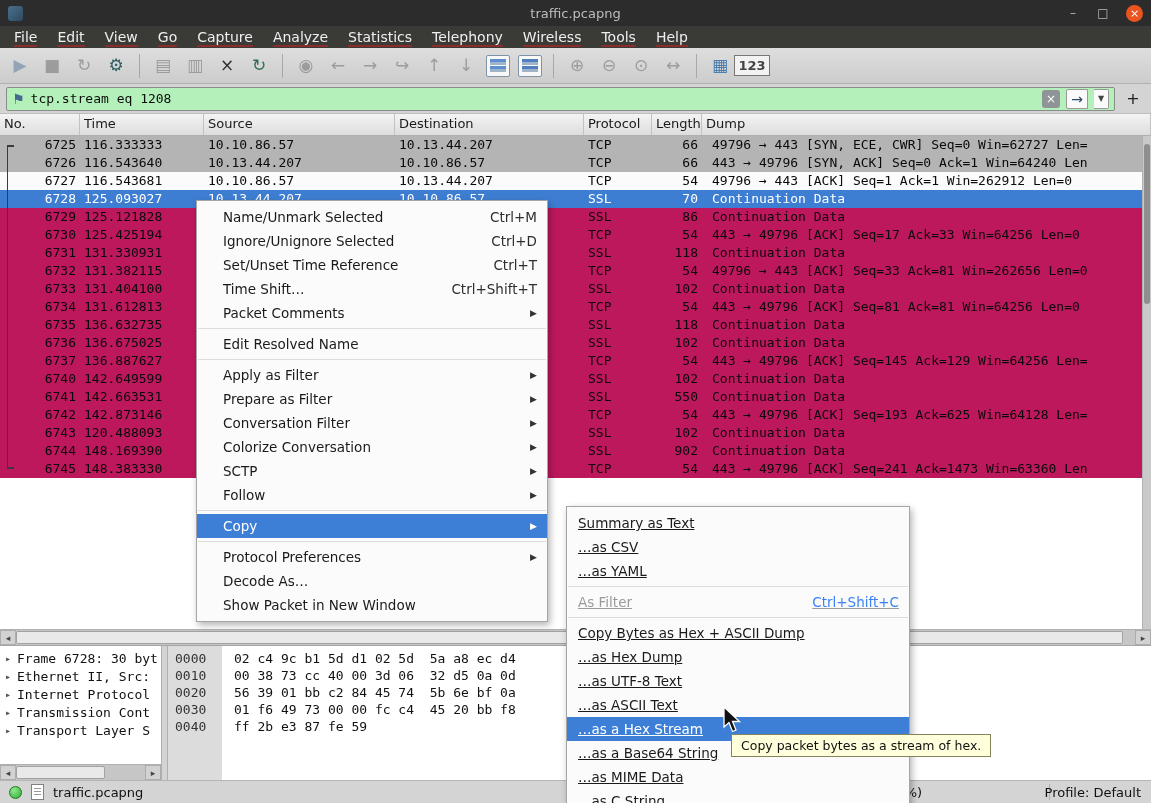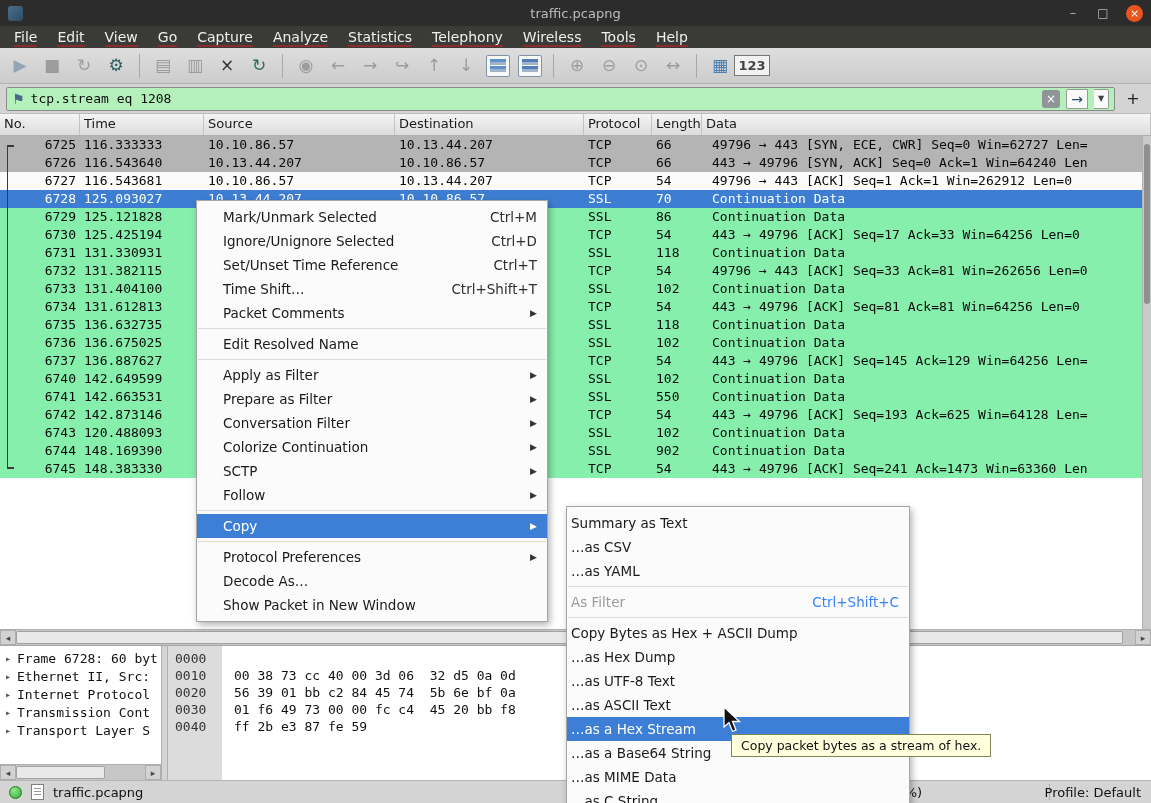--- a/index.html
+++ b/index.html
@@ -46,25 +46,25 @@
   .c-time { width:124px; }
   .c-src { width:191px; }
   .c-dst { width:189px; }
   .c-proto { width:68px; }
   .c-len { width:50px; }
   .c-info { flex:1; }
   .pkt-rows { position:relative; background:#ffffff; height:493px; overflow:hidden; font-family:"DejaVu Sans Mono","Liberation Mono",monospace; font-size:13px; color:#0a0a0a; }
   .prow { display:flex; height:18px; line-height:18px; white-space:pre; }
   .prow .c { padding:0 4px; overflow:hidden; }
   .prow .c-no { text-align:right; }
-  .prow .c-len { }
+  .prow .c-len { text-align:right; }
   .prow .c-info { padding-left:10px; }
   .row-gray { background:#b4b4b4; }
   .row-white { background:#fbfbfb; }
-  .row-lav { background:#86efac; }
+  .row-lav { background:#be185d; }
   .row-sel { background:#3e7ed2; color:#ffffff; }
   .bracket { position:absolute; left:7px; top:9px; width:6px; height:324px; border-left:1px solid #3a3a3a; }
   .bracket::before, .bracket::after { content:""; position:absolute; left:0; width:6px; height:2px; background:#3a3a3a; }
   .bracket::before { top:0; } .bracket::after { bottom:0; }
 
   
   .hscroll { height:16px; display:flex; align-items:stretch; background:#c6c6c6; border-top:1px solid #b0b0b0; }
   .sb-btn { width:16px; display:flex; align-items:center; justify-content:center; font-size:9px; color:#444; background:#d2d2d2; border:1px solid #adadad; }
   .sb-track { flex:1; position:relative; background:#c6c6c6; }
   .sb-thumb { position:absolute; left:0; right:12px; top:1px; bottom:1px; background:#e9e9e9; border:1px solid #a2a2a2; border-radius:2px; }
@@ -93,21 +93,21 @@
      background:repeating-linear-gradient(#9a9a9a 0 1px, transparent 1px 3px); }
   .status-right { position:absolute; left:879px; }
   .status-sep { position:absolute; left:1049px; top:3px; bottom:3px; width:1px; background:#adadad; }
   .profile { position:absolute; right:10px; }
 
   
   .cmenu { position:absolute; background:#fbfbfb; border:1px solid #a5a5a5; box-shadow:2px 3px 7px rgba(0,0,0,.3); padding:4px 0; font-size:13.5px; z-index:40; }
   #context-menu { left:196px; top:200px; width:352px; }
   #copy-submenu { left:566px; top:506px; width:344px; z-index:45; }
   .mi { height:24px; display:flex; align-items:center; padding:0 10px 0 26px; color:#1a1a1a; }
-  #copy-submenu .mi { padding-left:4px; }
+  #copy-submenu .mi { padding-left:11px;text-decoration:underline; }
   .mi .sc { margin-left:auto; padding-left:28px; color:#2e2e2e; }
   .mi .arrow { margin-left:auto; font-size:9px; color:#333; }
   .mi.hl { background:#3d7fd6; color:#ffffff; }
   .mi.hl .arrow, .mi.hl .sc { color:#ffffff; }
   .mi.dis { color:#9b9b9b; }
   .mi.dis .sc { color:#3b82f6; }
   .msep { height:1px; background:#dcdcdc; margin:3px 1px; }
 
   
   .tooltip { position:absolute; left:731px; top:734px; background:#ffffdc; border:1px solid #84845a; padding:3px 9px; font-size:12.5px; color:#111; z-index:60; white-space:nowrap; }
@@ -234,21 +234,21 @@
   <span class="filter-plus">+</span>
 </div>
 
 <div class="pkt-header" id="pkt-header">
     <div class="hcol c-no">No.</div>
     <div class="hcol c-time">Time</div>
     <div class="hcol c-src">Source</div>
     <div class="hcol c-dst">Destination</div>
     <div class="hcol c-proto">Protocol</div>
     <div class="hcol c-len">Length</div>
-    <div class="hcol c-info">Data</div>
+    <div class="hcol c-info">Dump</div>
   </div>
 <div class="pkt-rows" id="pkt-rows">
     <div class="prow row-gray"><span class="c c-no">6725</span><span class="c c-time">116.333333</span><span class="c c-src">10.10.86.57</span><span class="c c-dst">10.13.44.207</span><span class="c c-proto">TCP</span><span class="c c-len">66</span><span class="c c-info">49796 → 443 [SYN, ECE, CWR] Seq=0 Win=62727 Len=</span></div>
     <div class="prow row-gray"><span class="c c-no">6726</span><span class="c c-time">116.543640</span><span class="c c-src">10.13.44.207</span><span class="c c-dst">10.10.86.57</span><span class="c c-proto">TCP</span><span class="c c-len">66</span><span class="c c-info">443 → 49796 [SYN, ACK] Seq=0 Ack=1 Win=64240 Len</span></div>
     <div class="prow row-white"><span class="c c-no">6727</span><span class="c c-time">116.543681</span><span class="c c-src">10.10.86.57</span><span class="c c-dst">10.13.44.207</span><span class="c c-proto">TCP</span><span class="c c-len">54</span><span class="c c-info">49796 → 443 [ACK] Seq=1 Ack=1 Win=262912 Len=0</span></div>
     <div class="prow row-sel"><span class="c c-no">6728</span><span class="c c-time">125.093027</span><span class="c c-src">10.13.44.207</span><span class="c c-dst">10.10.86.57</span><span class="c c-proto">SSL</span><span class="c c-len">70</span><span class="c c-info">Continuation Data</span></div>
     <div class="prow row-lav"><span class="c c-no">6729</span><span class="c c-time">125.121828</span><span class="c c-src"></span><span class="c c-dst"></span><span class="c c-proto">SSL</span><span class="c c-len">86</span><span class="c c-info">Continuation Data</span></div>
     <div class="prow row-lav"><span class="c c-no">6730</span><span class="c c-time">125.425194</span><span class="c c-src"></span><span class="c c-dst"></span><span class="c c-proto">TCP</span><span class="c c-len">54</span><span class="c c-info">443 → 49796 [ACK] Seq=17 Ack=33 Win=64256 Len=0</span></div>
     <div class="prow row-lav"><span class="c c-no">6731</span><span class="c c-time">131.330931</span><span class="c c-src"></span><span class="c c-dst"></span><span class="c c-proto">SSL</span><span class="c c-len">118</span><span class="c c-info">Continuation Data</span></div>
     <div class="prow row-lav"><span class="c c-no">6732</span><span class="c c-time">131.382115</span><span class="c c-src"></span><span class="c c-dst"></span><span class="c c-proto">TCP</span><span class="c c-len">54</span><span class="c c-info">49796 → 443 [ACK] Seq=33 Ack=81 Win=262656 Len=0</span></div>
@@ -270,40 +270,41 @@
   <span class="sb-btn">◂</span>
   <div class="sb-track">
     <div class="sb-thumb"></div>
   </div>
   <span class="sb-btn">▸</span>
 </div>
 
 <div class="bottom">
   <div class="left-pane">
     <div class="details" id="details-rows">
-        <div class="detail-row"><span class="tri">▸</span><span class="dtext">Frame 6728: 60 byt</span></div>
+        <div class="detail-row"><span class="tri">▸</span><span class="dtext">Frame 6728: 30 byt</span></div>
         <div class="detail-row"><span class="tri">▸</span><span class="dtext">Ethernet II, Src:</span></div>
         <div class="detail-row"><span class="tri">▸</span><span class="dtext">Internet Protocol</span></div>
         <div class="detail-row"><span class="tri">▸</span><span class="dtext">Transmission Cont</span></div>
         <div class="detail-row"><span class="tri">▸</span><span class="dtext">Transport Layer S</span></div>
       </div>
     <div class="hscroll small">
       <span class="sb-btn">◂</span>
       <div class="sb-track">
         <div class="sb-thumb"></div>
       </div>
       <span class="sb-btn">▸</span>
     </div>
   </div>
   <div class="vsplit"></div>
   <div class="hexpane">
     <div class="hex-gutter-bg"></div>
     <div id="hex-rows">
         <div class="hexrow">
           <span class="off">0000</span>
+          <span class="bytes">02 c4 9c b1 5d d1 02 5d  5a a8 ec d4</span>
         </div>
         <div class="hexrow">
           <span class="off">0010</span>
           <span class="bytes">00 38 73 cc 40 00 3d 06  32 d5 0a 0d</span>
         </div>
         <div class="hexrow">
           <span class="off">0020</span>
           <span class="bytes">56 39 01 bb c2 84 45 74  5b 6e bf 0a</span>
         </div>
         <div class="hexrow">
@@ -326,21 +327,21 @@
   <span class="status-sep"></span>
   <span class="profile">Profile: Default</span>
 </div>
 
 <div class="vscroll">
   <div class="vthumb"></div>
 </div>
 
 <div class="cmenu" id="context-menu">
     <div class="mi">
-      <span class="lab">Mark/Unmark Selected</span>
+      <span class="lab">Name/Unmark Selected</span>
       <span class="sc">Ctrl+M</span>
     </div>
     <div class="mi">
       <span class="lab">Ignore/Unignore Selected</span>
       <span class="sc">Ctrl+D</span>
     </div>
     <div class="mi">
       <span class="lab">Set/Unset Time Reference</span>
       <span class="sc">Ctrl+T</span>
     </div>
@@ -363,21 +364,21 @@
     </div>
     <div class="mi">
       <span class="lab">Prepare as Filter</span>
       <span class="arrow">▶</span>
     </div>
     <div class="mi">
       <span class="lab">Conversation Filter</span>
       <span class="arrow">▶</span>
     </div>
     <div class="mi">
-      <span class="lab">Colorize Continuation</span>
+      <span class="lab">Colorize Conversation</span>
       <span class="arrow">▶</span>
     </div>
     <div class="mi">
       <span class="lab">SCTP</span>
       <span class="arrow">▶</span>
     </div>
     <div class="mi">
       <span class="lab">Follow</span>
       <span class="arrow">▶</span>
     </div>

